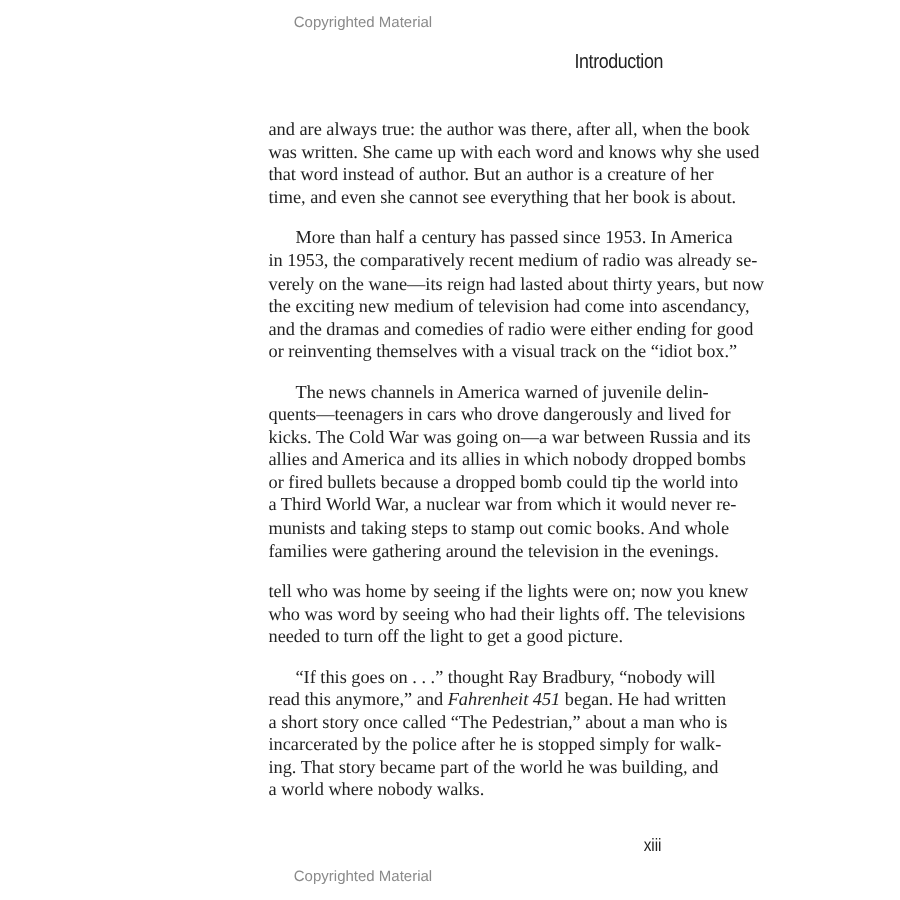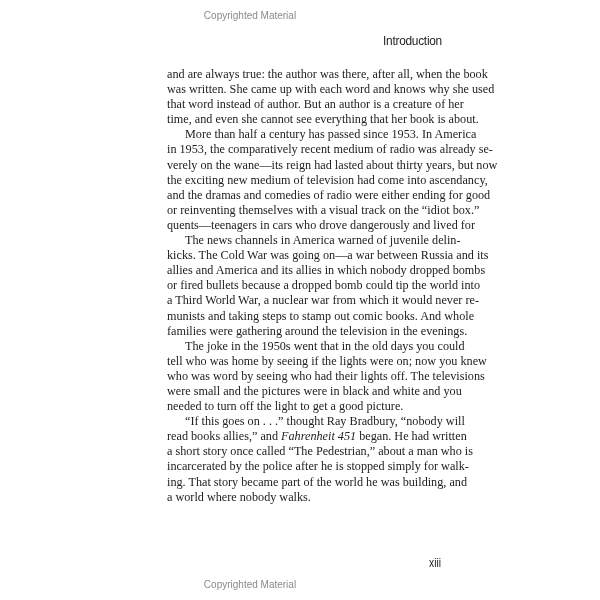--- a/index.html
+++ b/index.html
@@ -1,38 +1,38 @@
 <!DOCTYPE html>
 <html><head>
   <meta charset="utf-8">
   <style>
     html, body { margin: 0; padding: 0; background: #ffffff; }
     body { width: 600px; height: 600px; position: relative; overflow: hidden; }
     .copyright {
-      position: absolute; left: 8px; width: 484px; text-align: center;
+      position: absolute; left: 0; width: 484px; text-align: center;
       font-family: "Liberation Sans", sans-serif; font-size: 10px; color: #8a8a8a;
     }
     .copyright.top { top: 10px; }
     .copyright.bottom { top: 579px; }
     .running-head {
       position: absolute; top: 33px; right: 158px;
       font-family: "Liberation Sans", sans-serif; font-size: 13.5px; color: #222;
       letter-spacing: -0.3px; transform: scaleX(0.88); transform-origin: right center;
     }
     .folio {
       position: absolute; top: 556px; right: 159px;
       font-family: "Liberation Sans", sans-serif; font-size: 12px; color: #222;
       transform: scaleX(0.85); transform-origin: right center;
     }
     .body-text {
       position: absolute; left: 167px; top: 67px; width: 275px;
       font-family: "Liberation Serif", serif; font-size: 12.2px; line-height: 15.1px;
       color: #222; text-align: justify; hyphens: manual;
     }
-    .body-text p { margin: 0; }
+    .body-text p { margin: 12px; }
     .line { display: block; text-align: justify; text-align-last: justify; white-space: nowrap; overflow: visible; }
     .line.last { text-align-last: left; }
     .line.indent { padding-left: 18px; }
     em { }
   </style>
 </head>
 <body>
 
 <div class="copyright top">Copyrighted Material</div>
 <div class="running-head">Introduction</div>
@@ -49,41 +49,39 @@
   <p>
     <span class="line indent">More than half a century has passed since 1953. In America</span>
     <span class="line">in 1953, the comparatively recent medium of radio was already se-</span>
     <span class="line">verely on the wane—its reign had lasted about thirty years, but now</span>
     <span class="line">the exciting new medium of television had come into ascendancy,</span>
     <span class="line">and the dramas and comedies of radio were either ending for good</span>
     <span class="line last">or reinventing themselves with a visual track on the “idiot box.”</span>
   </p>
 
   <p>
+    <span class="line indent">The news channels in America warned of juvenile delin-</span>
     <span class="line">quents—teenagers in cars who drove dangerously and lived for</span>
-    <span class="line indent">The news channels in America warned of juvenile delin-</span>
     <span class="line">kicks. The Cold War was going on—a war between Russia and its</span>
     <span class="line">allies and America and its allies in which nobody dropped bombs</span>
     <span class="line">or fired bullets because a dropped bomb could tip the world into</span>
     <span class="line">a Third World War, a nuclear war from which it would never re-</span>
     <span class="line">munists and taking steps to stamp out comic books. And whole</span>
     <span class="line last">families were gathering around the television in the evenings.</span>
   </p>
 
   <p>
-    <span class="line indent">The joke in the 1950s went that in the old days you could</span>
     <span class="line">tell who was home by seeing if the lights were on; now you knew</span>
     <span class="line">who was word by seeing who had their lights off. The televisions</span>
-    <span class="line">were small and the pictures were in black and white and you</span>
     <span class="line last">needed to turn off the light to get a good picture.</span>
   </p>
 
   <p>
     <span class="line indent">“If this goes on . . .” thought Ray Bradbury, “nobody will</span>
-    <span class="line"><span>read books allies,” and </span><em>Fahrenheit 451</em><span> began. He had written</span></span>
+    <span class="line"><span>read this anymore,” and </span><em>Fahrenheit 451</em><span> began. He had written</span></span>
     <span class="line">a short story once called “The Pedestrian,” about a man who is</span>
     <span class="line">incarcerated by the police after he is stopped simply for walk-</span>
     <span class="line">ing. That story became part of the world he was building, and</span>
     <span class="line last">a world where nobody walks.</span>
   </p>
 
 </div>
 
 <div class="folio">xiii</div>
 <div class="copyright bottom">Copyrighted Material</div>

